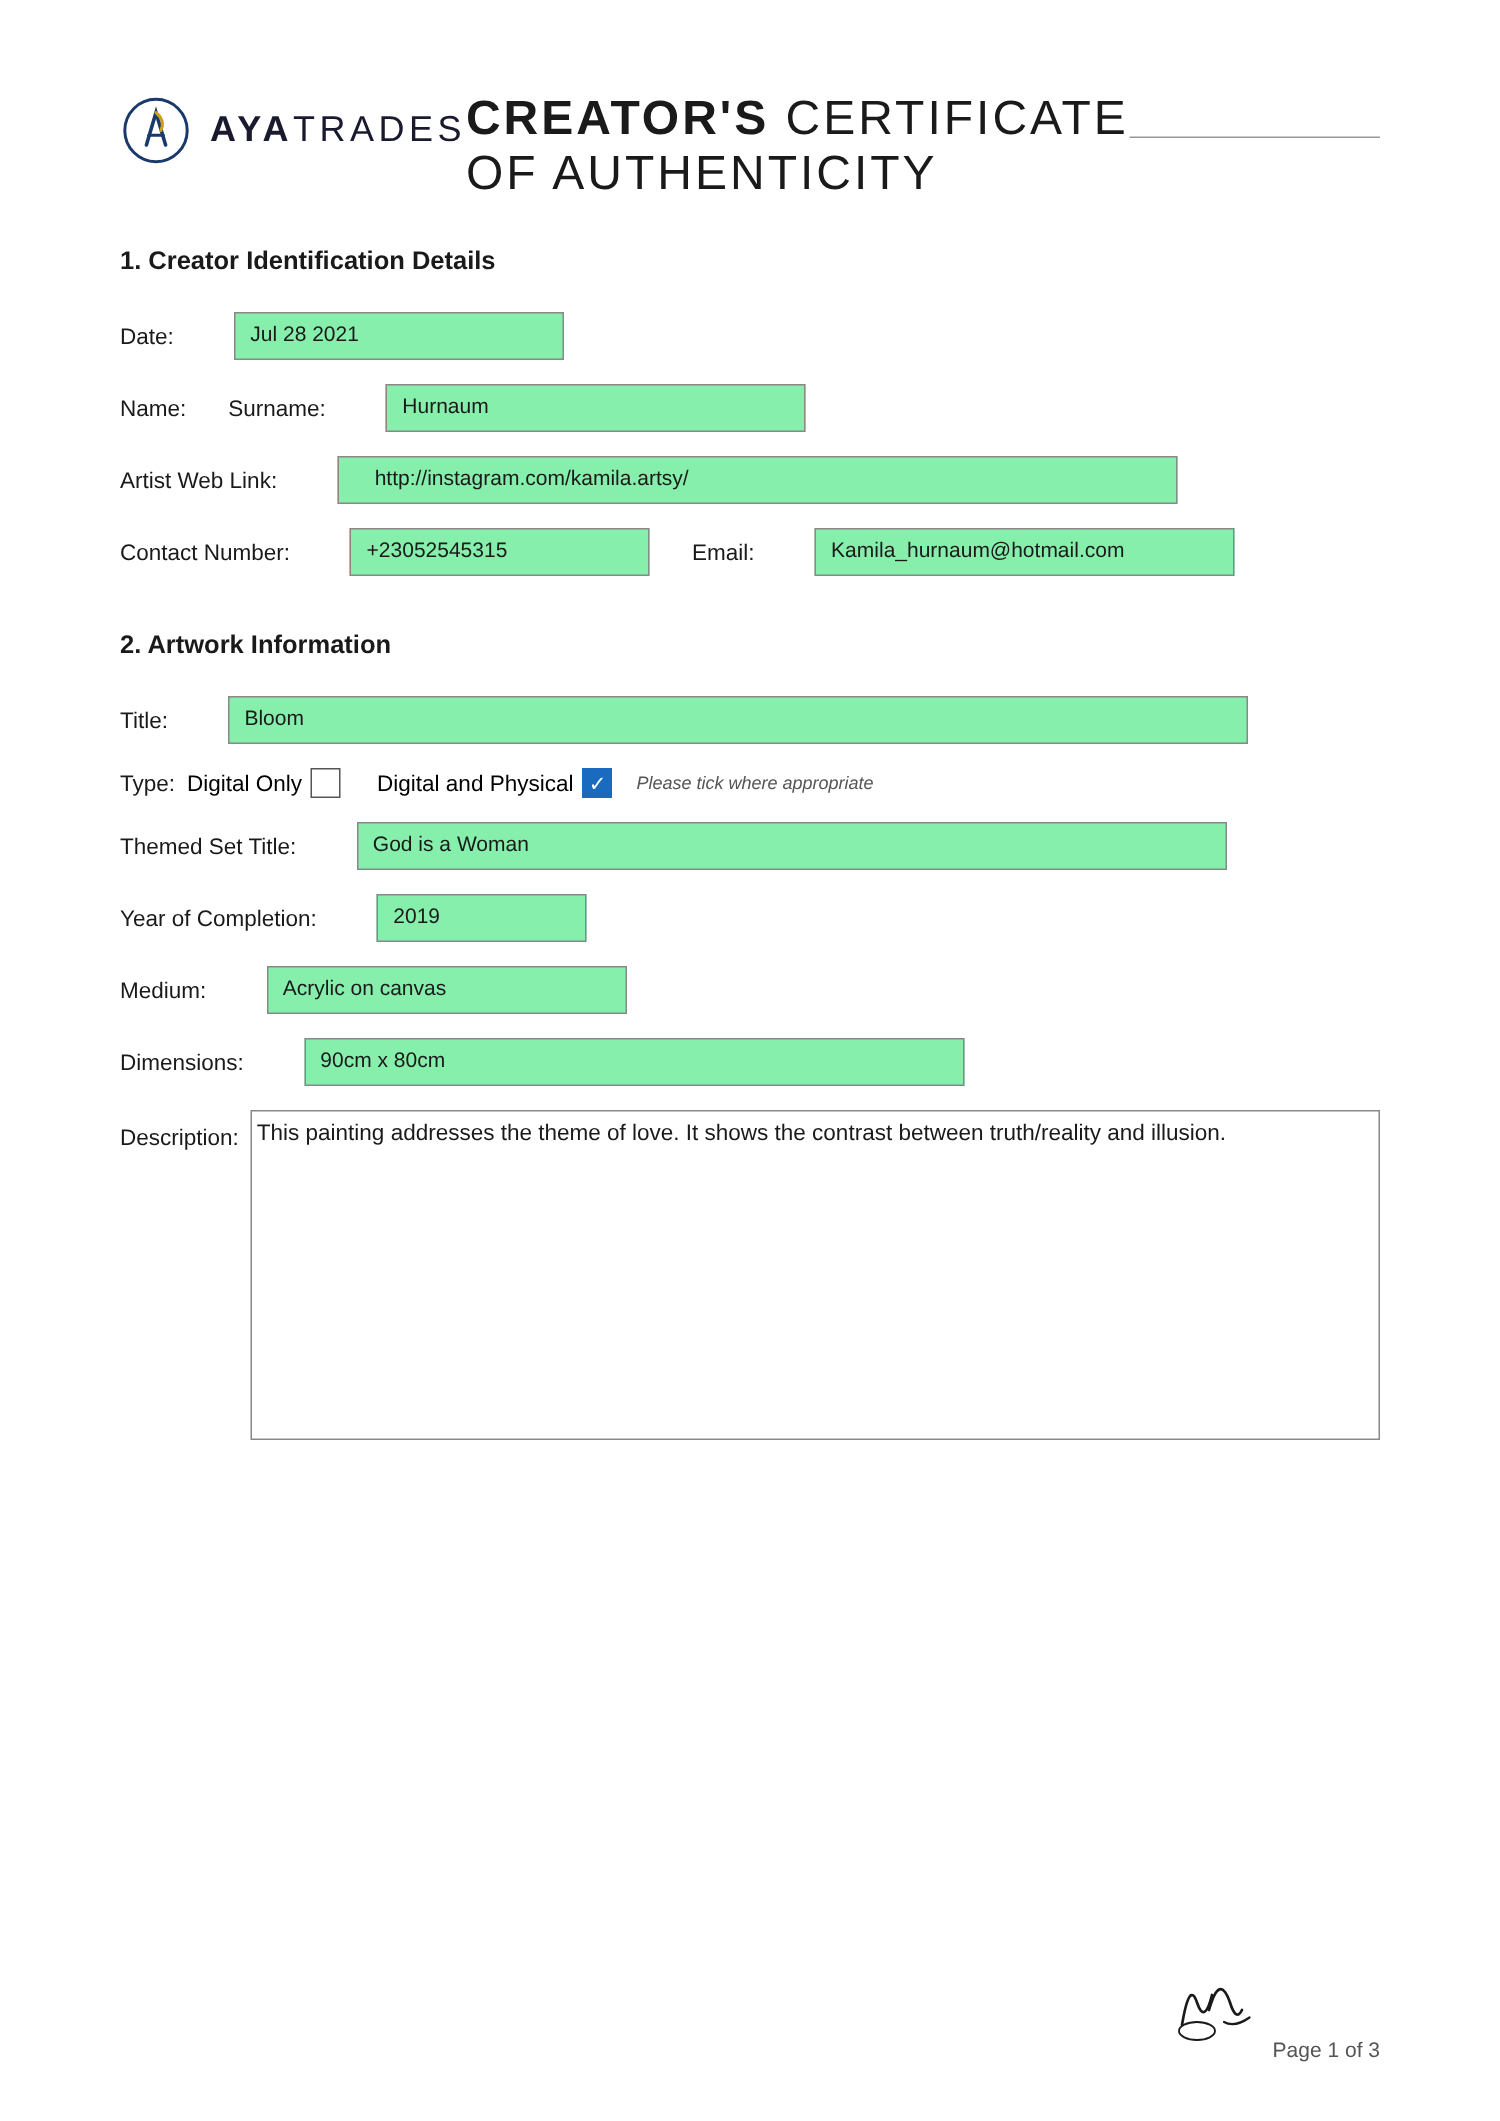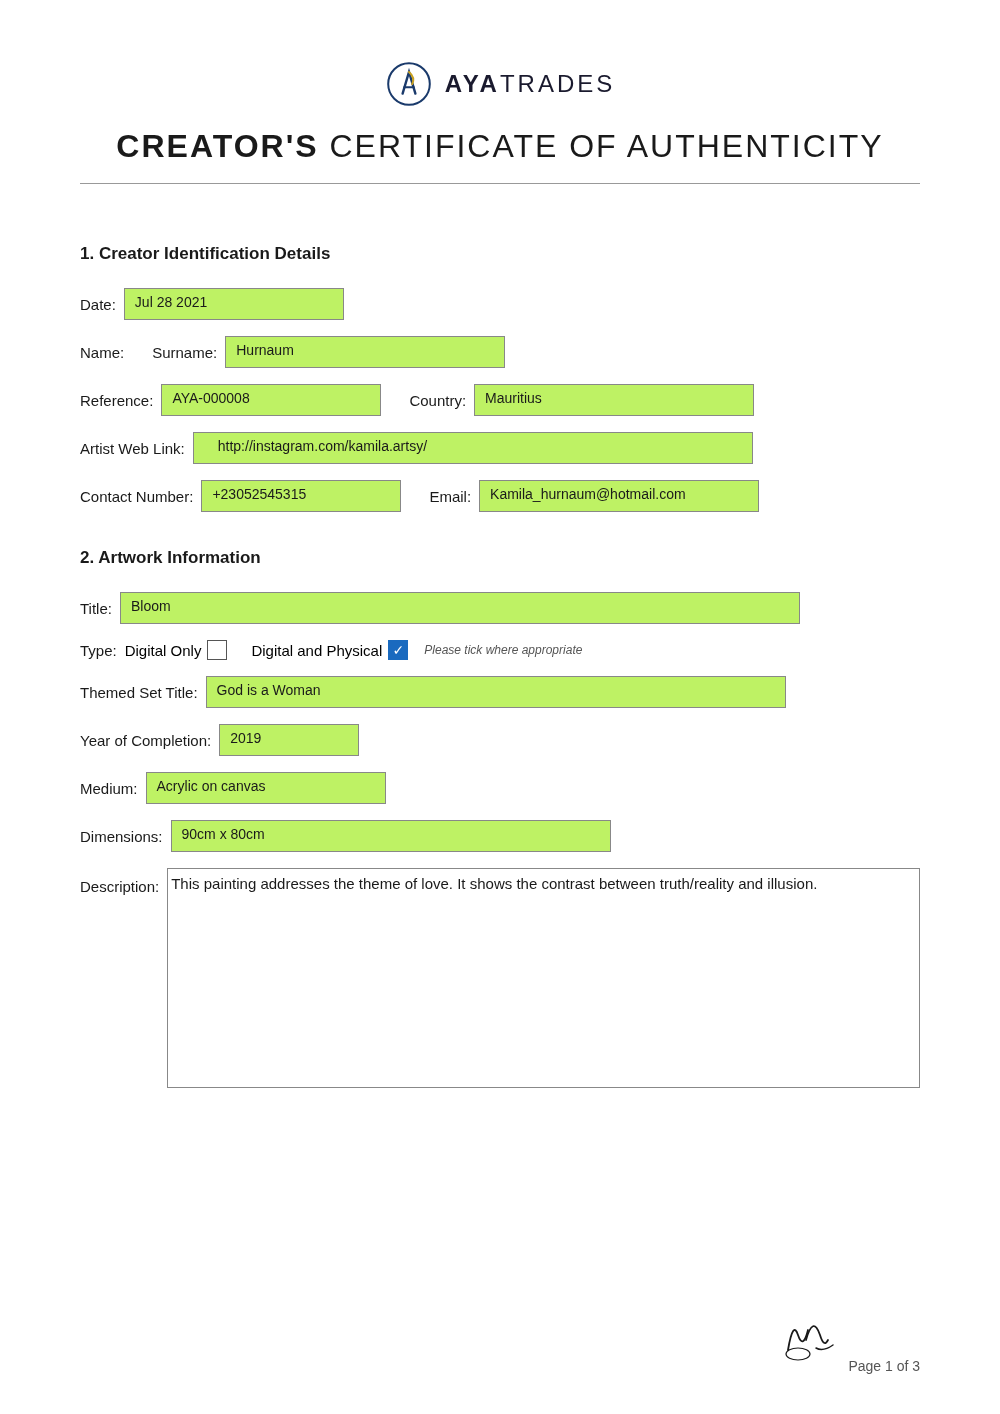--- a/index.html
+++ b/index.html
@@ -18,21 +18,21 @@
       min-height: 1414px;
       background: #fff;
       padding: 60px 80px 60px 80px;
       position: relative;
       box-shadow: 0 2px 20px rgba(0,0,0,0.15);
     }
 
     
     .header {
       display: flex;
-      flex-direction: column;
+      flex-direction: row;
       align-items: center;
       margin-bottom: 30px;
     }
 
     .logo-area {
       display: flex;
       align-items: center;
       gap: 12px;
       margin-bottom: 20px;
     }
@@ -102,22 +102,23 @@
       white-space: nowrap;
       min-width: 0;
     }
 
     .form-input {
       border: 1px solid #888;
       padding: 5px 10px;
       font-family: Arial, sans-serif;
       font-size: 14px;
       color: #1a1a1a;
-      background: #bef264;
+      background: #86efac;
       height: 32px;
+      margin-left: 32px;
     }
 
     .input-date { width: 220px; }
     .input-name { width: 280px; }
     .input-surname { width: 280px; }
     .input-reference { width: 220px; }
     .input-country { width: 280px; }
     .input-weblink { width: 560px; padding-left: 24px; }
     .input-contact { width: 200px; }
     .input-email-val { width: 280px; }
@@ -243,26 +244,20 @@
       <span class="form-label">Date:</span>
       <div class="form-input input-date">Jul 28 2021</div>
     </div>
 
     <div class="form-row">
       <span class="form-label">Name:</span>
       <span class="form-label" style="margin-left:20px;">Surname:</span>
       <div class="form-input input-surname">Hurnaum</div>
     </div>
 
-    <div class="form-row">
-      <span class="form-label">Reference:</span>
-      <div class="form-input input-reference">AYA-000008</div>
-      <span class="form-label" style="margin-left:20px;">Country:</span>
-      <div class="form-input input-country">Mauritius</div>
-    </div>
 
     <div class="form-row">
       <span class="form-label">Artist Web Link:</span>
       <div class="form-input input-weblink">http://instagram.com/kamila.artsy/</div>
     </div>
 
     <div class="form-row">
       <span class="form-label">Contact Number:</span>
       <div class="form-input input-contact">+23052545315</div>
       <span class="form-label" style="margin-left:20px;">Email:</span>

